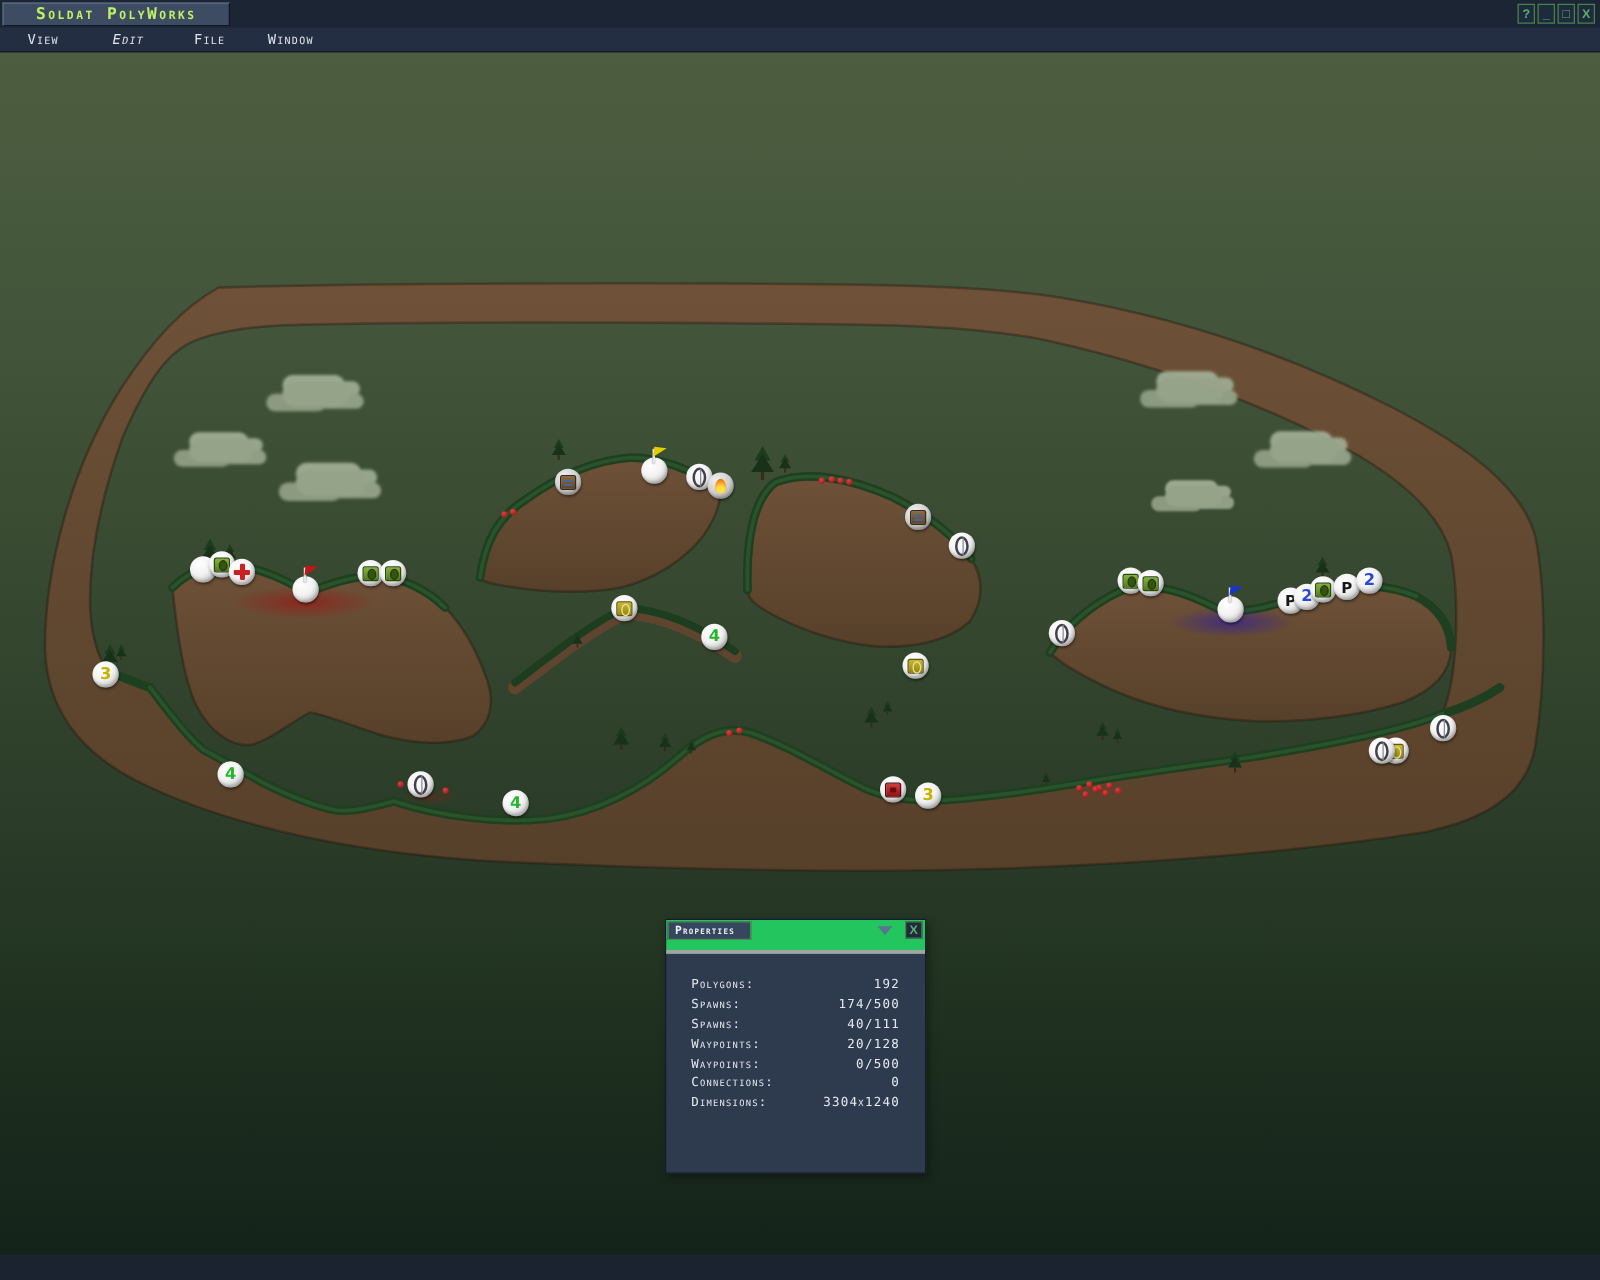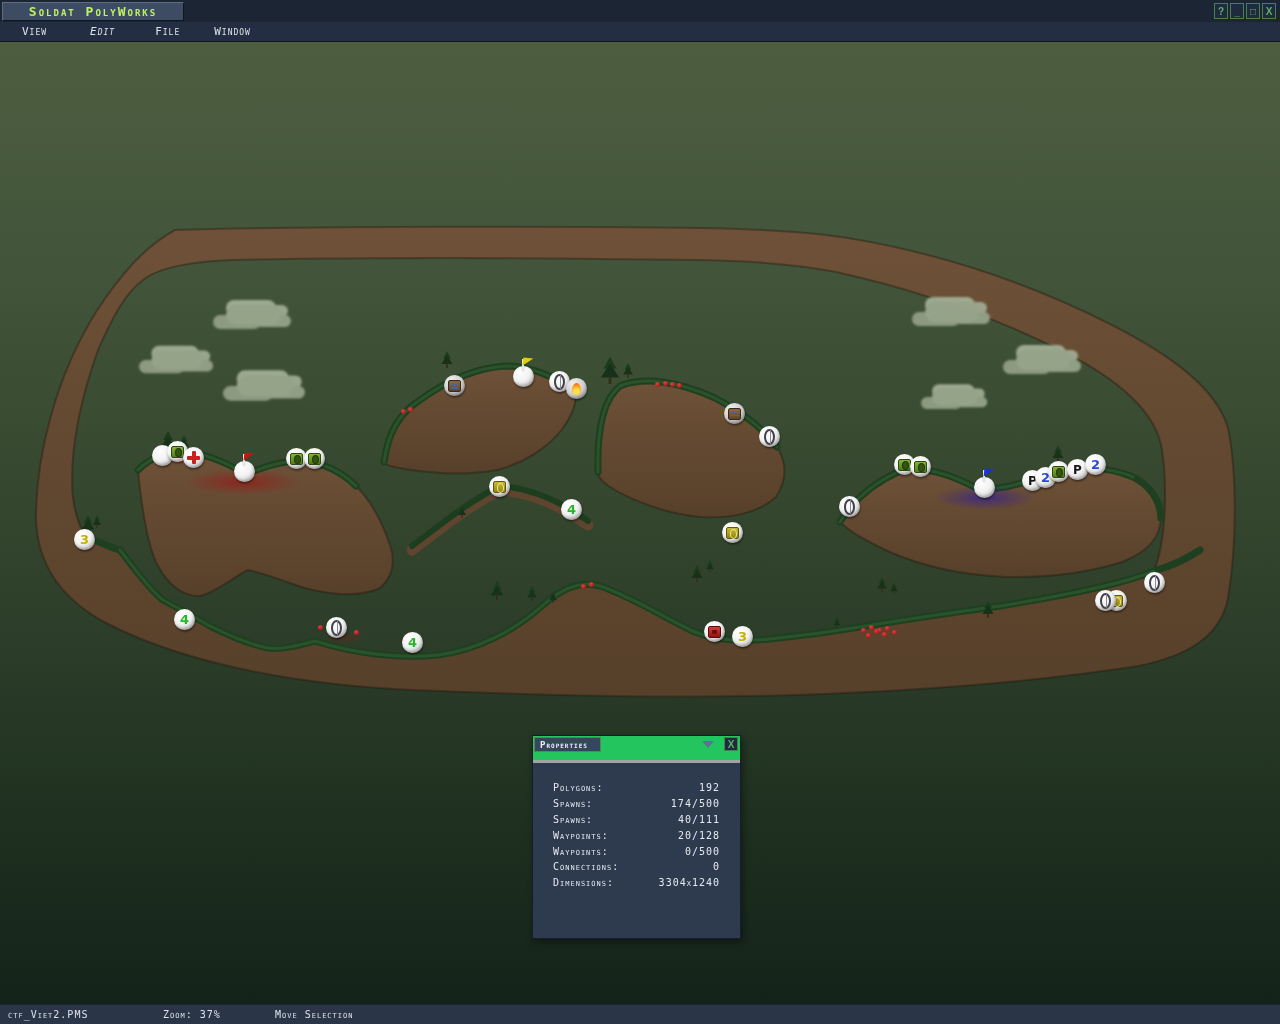--- a/index.html
+++ b/index.html
@@ -465,19 +465,14 @@
             <span>0</span>
           </div>
           <div class="prop-row">
             <span>Dimensions:</span>
             <span>3304x1240</span>
           </div>
         </div>
     </div>
   </div>
 
-  <div class="statusbar">
-    <span class="st-file">ctf_Viet2.PMS</span>
-    <span class="st-zoom">Zoom: 37%</span>
-    <span class="st-tool">Move Selection</span>
-  </div>
 
 </div>
 
 </body></html>

